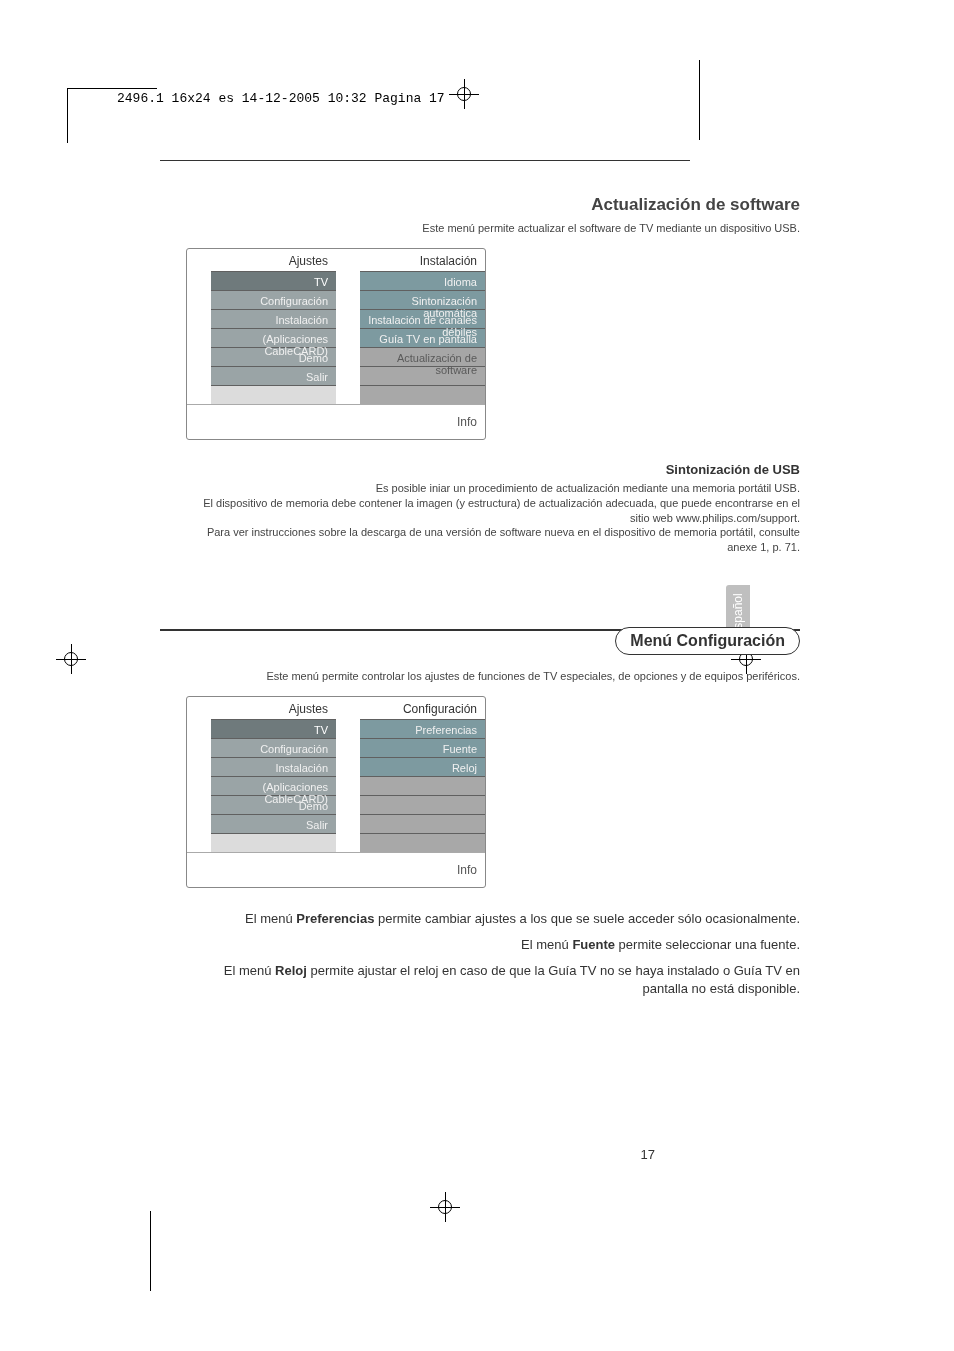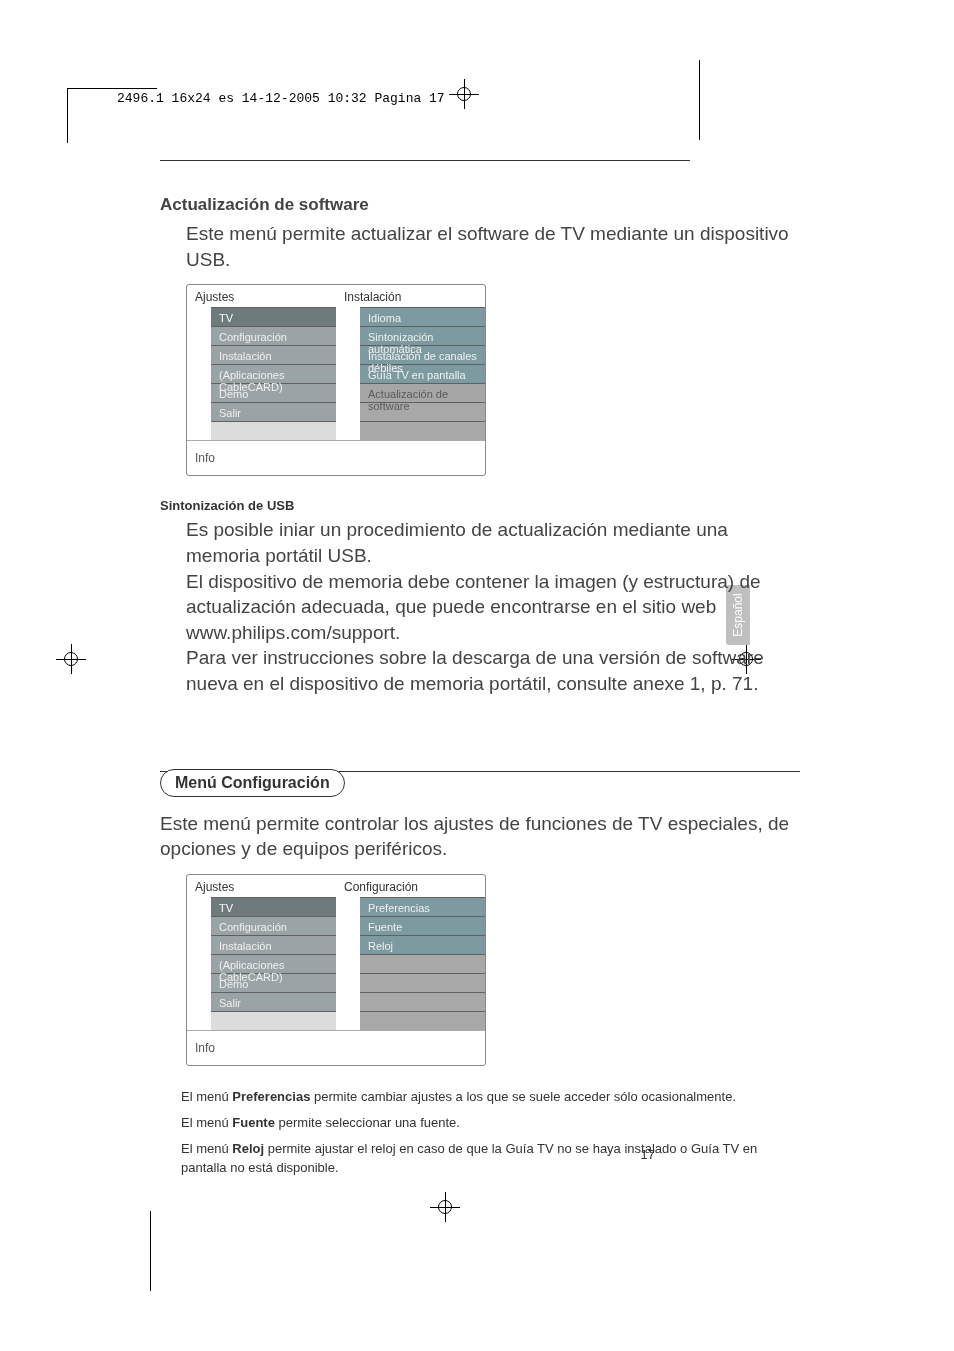--- a/index.html
+++ b/index.html
@@ -1,17 +1,17 @@
 <!DOCTYPE html>
 <html><head>
 <meta charset="utf-8">
 <style>
   * { box-sizing: border-box; margin: 0; padding: 0; }
   html, body { width: 954px; height: 1351px; background: #fff; font-family: Arial, Helvetica, sans-serif; color: #333; }
-  .page { position: relative; width: 850px; height: 1351px; }
+  .page { position: relative; width: 850px; height: 1351px; text-align: right; }
 
   
   .crop-top-h { position: absolute; top: 88px; left: 67px; width: 90px; height: 1px; background: #000; }
   .crop-top-v { position: absolute; top: 88px; left: 67px; width: 1px; height: 55px; background: #000; }
   .crop-right-v { position: absolute; top: 60px; right: 150px; width: 1px; height: 80px; background: #000; }
   .crop-left-v { position: absolute; bottom: 60px; left: 150px; width: 1px; height: 80px; background: #000; }
 
   .reg-mark { position: absolute; width: 18px; height: 18px; }
   .reg-mark::before { content: ""; position: absolute; top: 50%; left: -6px; right: -6px; height: 1px; background: #000; }
   .reg-mark::after  { content: ""; position: absolute; left: 50%; top: -6px; bottom: -6px; width: 1px; background: #000; }
@@ -29,21 +29,21 @@
 
   
   .side-tab { position: absolute; right: 100px; top: 585px; width: 24px; height: 60px; background: #bfbfbf; border-radius: 3px 0 0 3px; color: #fff; font-size: 12px; }
   .side-tab span { position: absolute; left: 50%; top: 50%; transform: translate(-50%,-50%) rotate(-90deg); white-space: nowrap; }
 
   
   .content { position: absolute; top: 195px; left: 160px; width: 640px; }
 
   h2.section-title { font-size: 17px; font-weight: bold; color: #444; margin-bottom: 6px; }
   .indent-block { padding-left: 26px; }
-  p.desc { font-size: 19px; color: #444; line-height: 1.35; margin-bottom: 12px; }
+  p.desc { font-size: 11px; color: #444; line-height: 1.35; margin-bottom: 12px; }
 
   
   .menu-panel { border: 1px solid #888; width: 300px; border-radius: 3px; background: #fff; margin-bottom: 22px; }
   .menu-cols { display: flex; }
   .col { width: 50%; }
   .col-head { font-size: 12px; padding: 5px 8px 4px; color: #333; height: 22px; }
   .row { font-size: 11px; padding: 4px 8px; height: 19px; color: #f0f0f0; border-top: 1px solid #606060; margin-left: 24px; }
   .col-left .row { background: #9aa4a6; }
   .col-left .row.highlight { background: #6f7a7c; color: #fff; }
   .col-right .row { background: #7d9aa0; }

